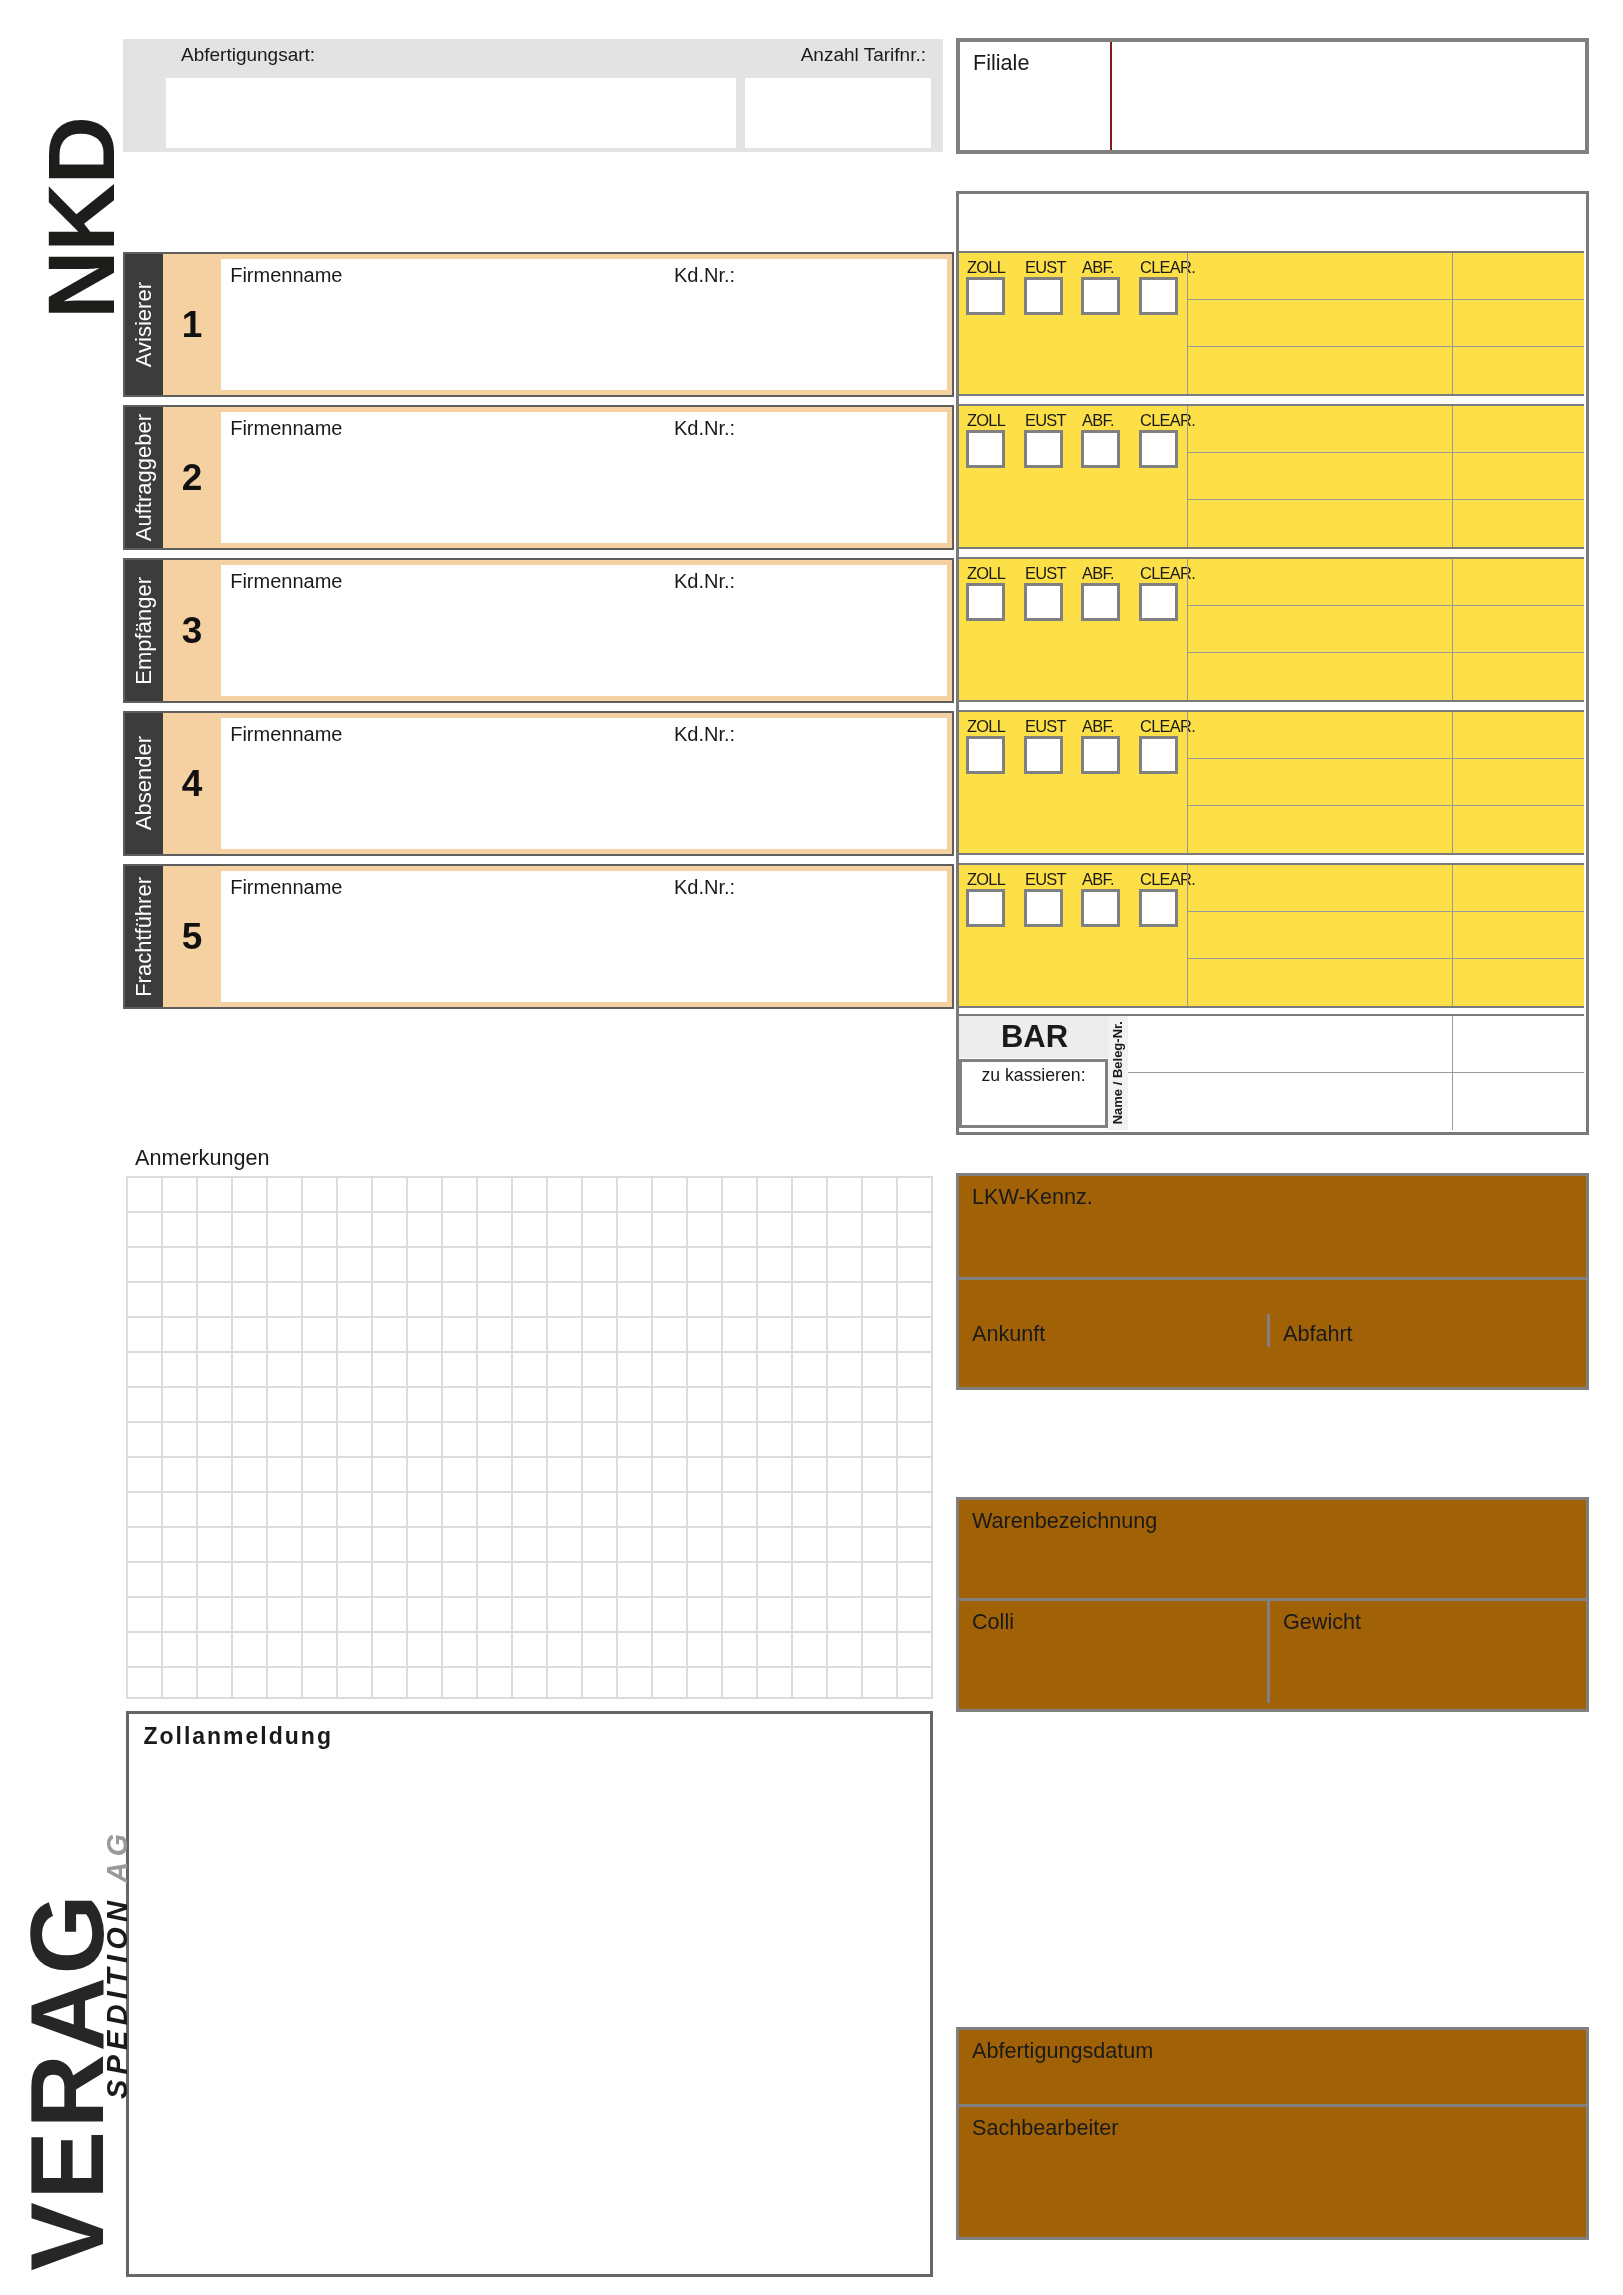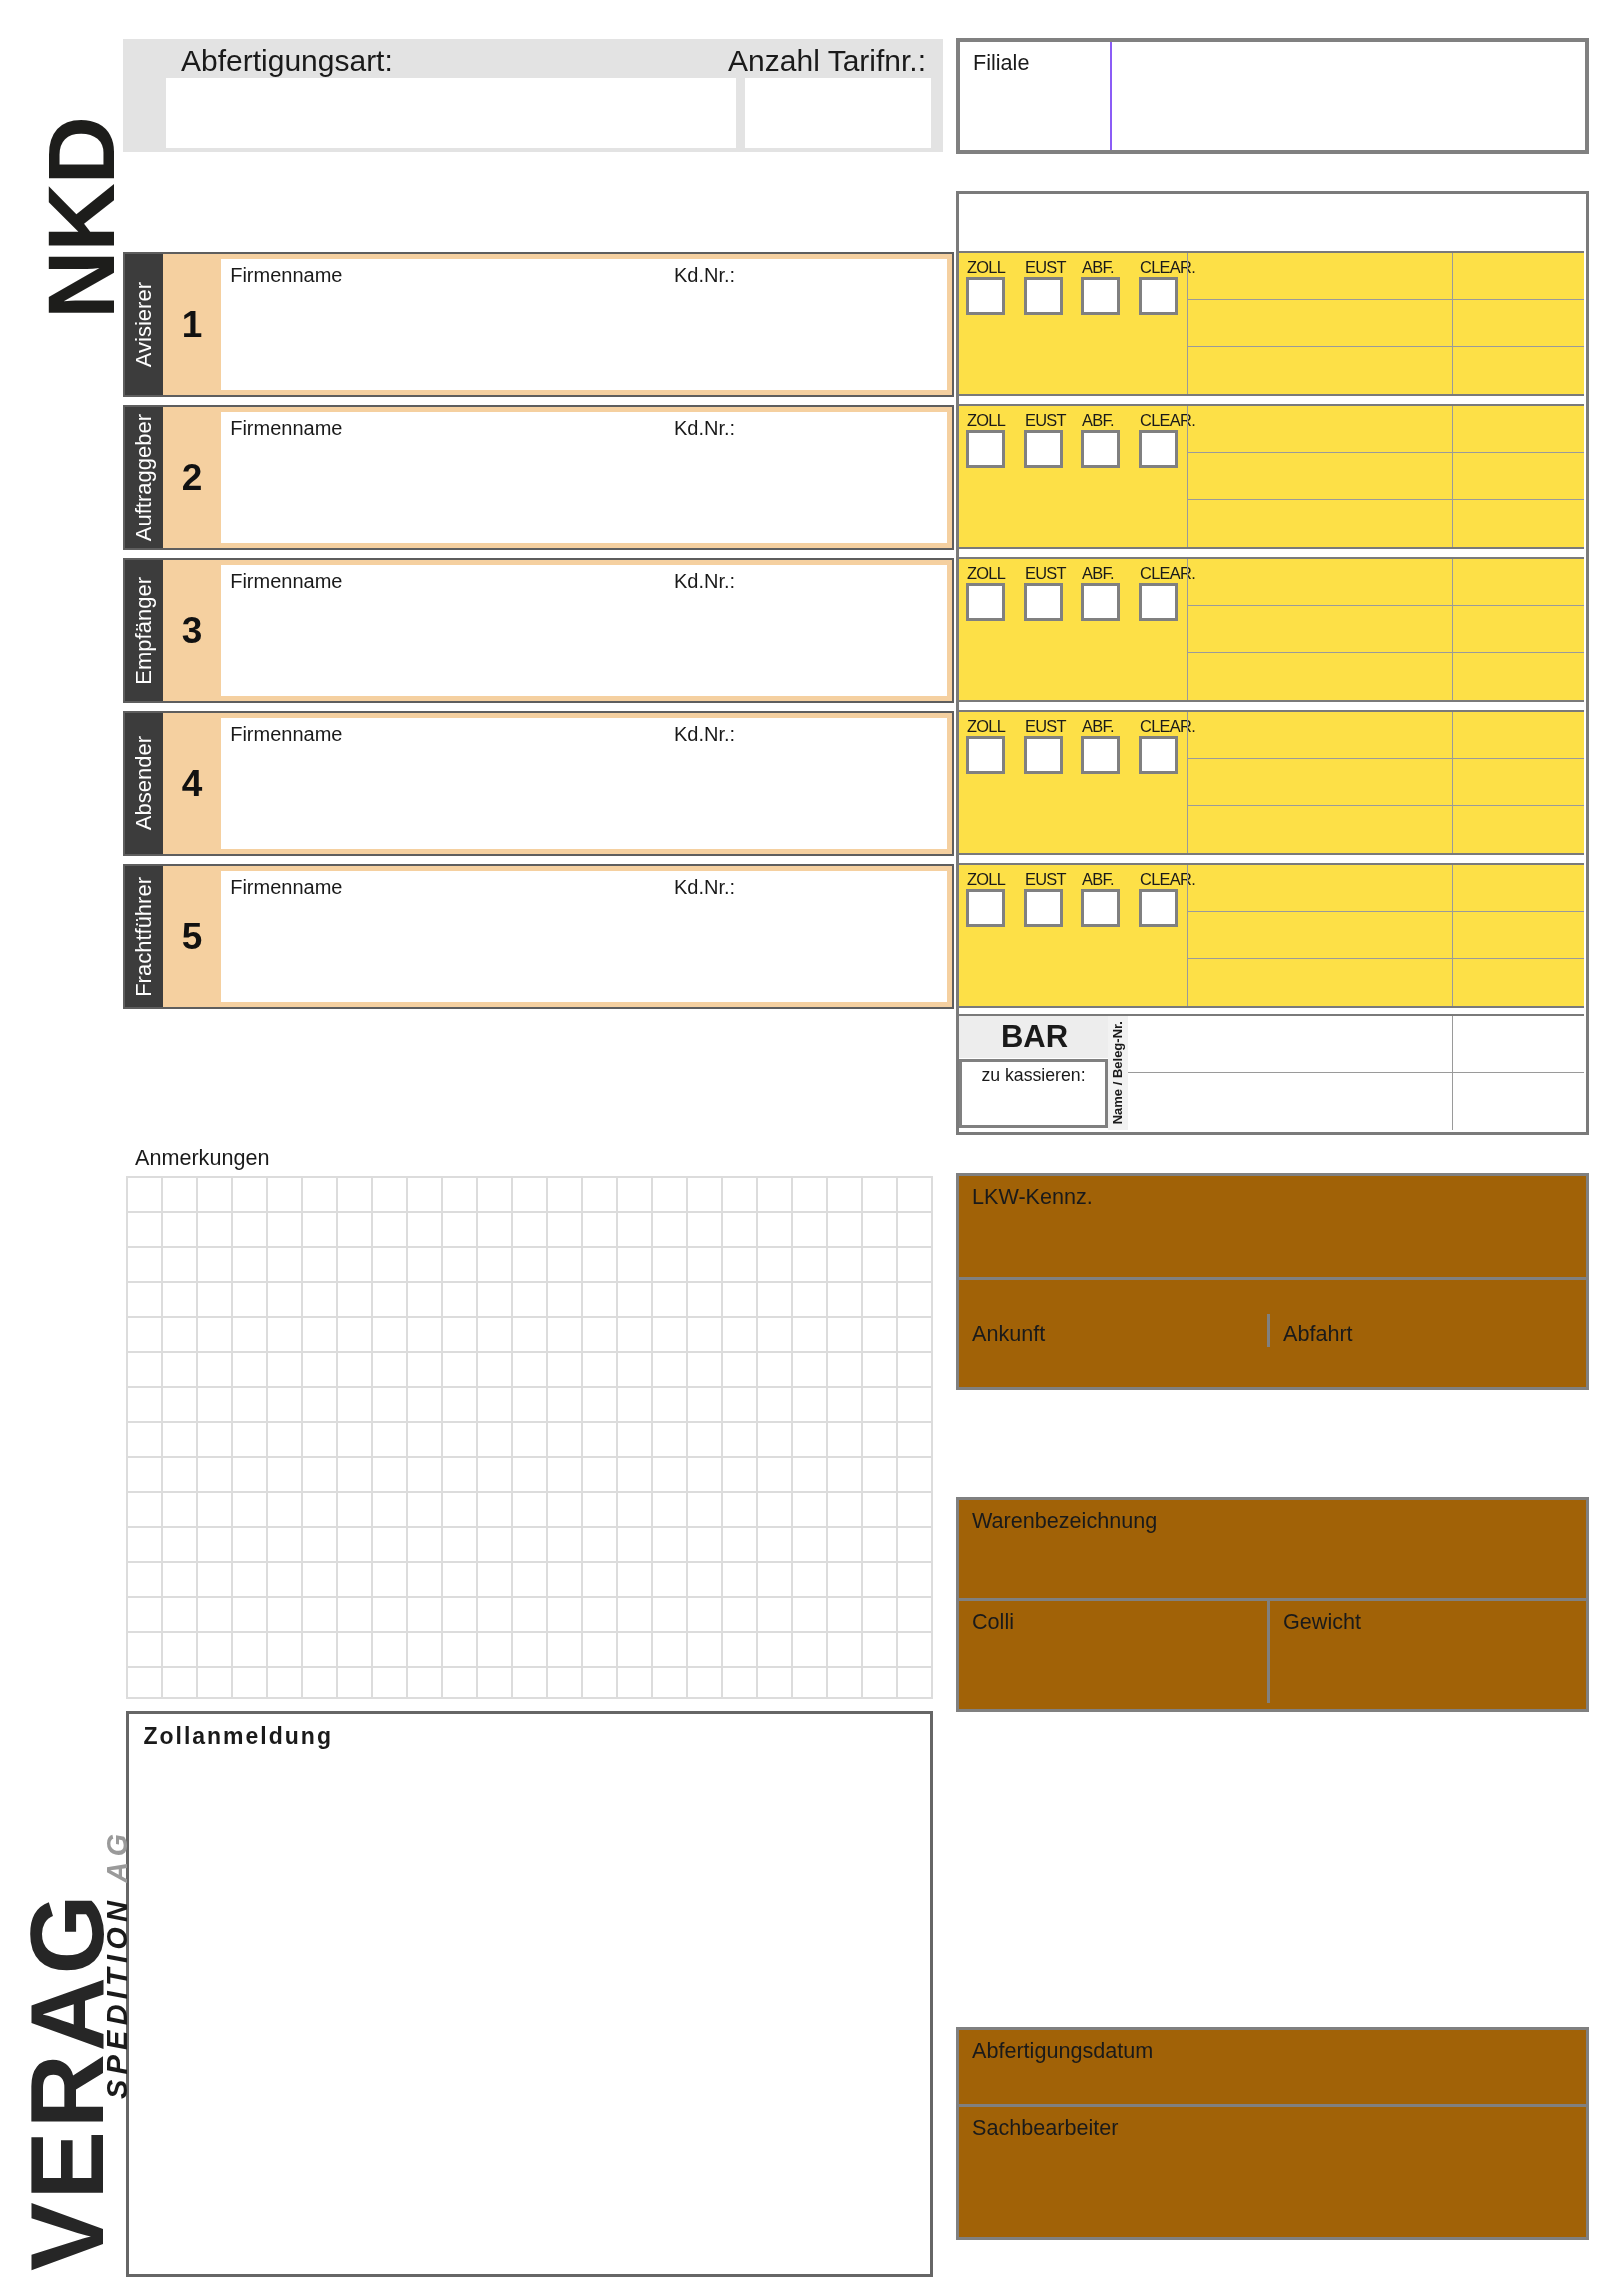--- a/index.html
+++ b/index.html
@@ -7,27 +7,27 @@
         font-family:"Liberation Sans",sans-serif;color:#1a1a1a;overflow:hidden;}
   .abs{position:absolute;}
   .vert{writing-mode:vertical-rl;transform:rotate(180deg);}
 
   
   #nkd{left:37px;top:34px;width:88px;height:285px;font-size:95px;font-weight:900;
        letter-spacing:-1.3px;line-height:88px;color:#1d1d1b;}
 
   
   #band{left:123px;top:39px;width:820px;height:113px;background:#e3e3e3;}
-  .band-label{position:absolute;top:5.2px;font-size:30px;color:#1a1a1a;}
+  .band-label{position:absolute;top:5.2px;font-size:19px;color:#1a1a1a;}
   .band-input{position:absolute;top:39px;height:70px;background:#fff;}
 
   
   #filiale-box{left:956px;top:38px;width:633px;height:116px;border:4.6px solid #808080;
                box-sizing:border-box;background:#fff;display:flex;}
-  #filiale-cell{width:152px;border-right:2px solid #8b5cf6;box-sizing:border-box;}
+  #filiale-cell{width:152px;border-right:2px solid #7f1d1d;box-sizing:border-box;}
   #posnr-cell{flex:1;}
   .flabel{font-size:21.6px;padding:7.9px 0 0 13px;}
 
   
   #abrech{left:956px;top:191px;width:633px;height:944px;border:3.9px solid #7a7a7a;
           box-sizing:border-box;background:#fff;}
   #abrech-header{position:absolute;left:0;top:0;width:625px;height:57px;background:#f2f2f2;}
   #abrech-title{position:absolute;left:17px;top:13px;font-size:29px;}
   .hcell{position:absolute;top:21.6px;height:35px;background:#dcdcdc;font-size:22px;
          display:flex;align-items:center;box-sizing:border-box;}

